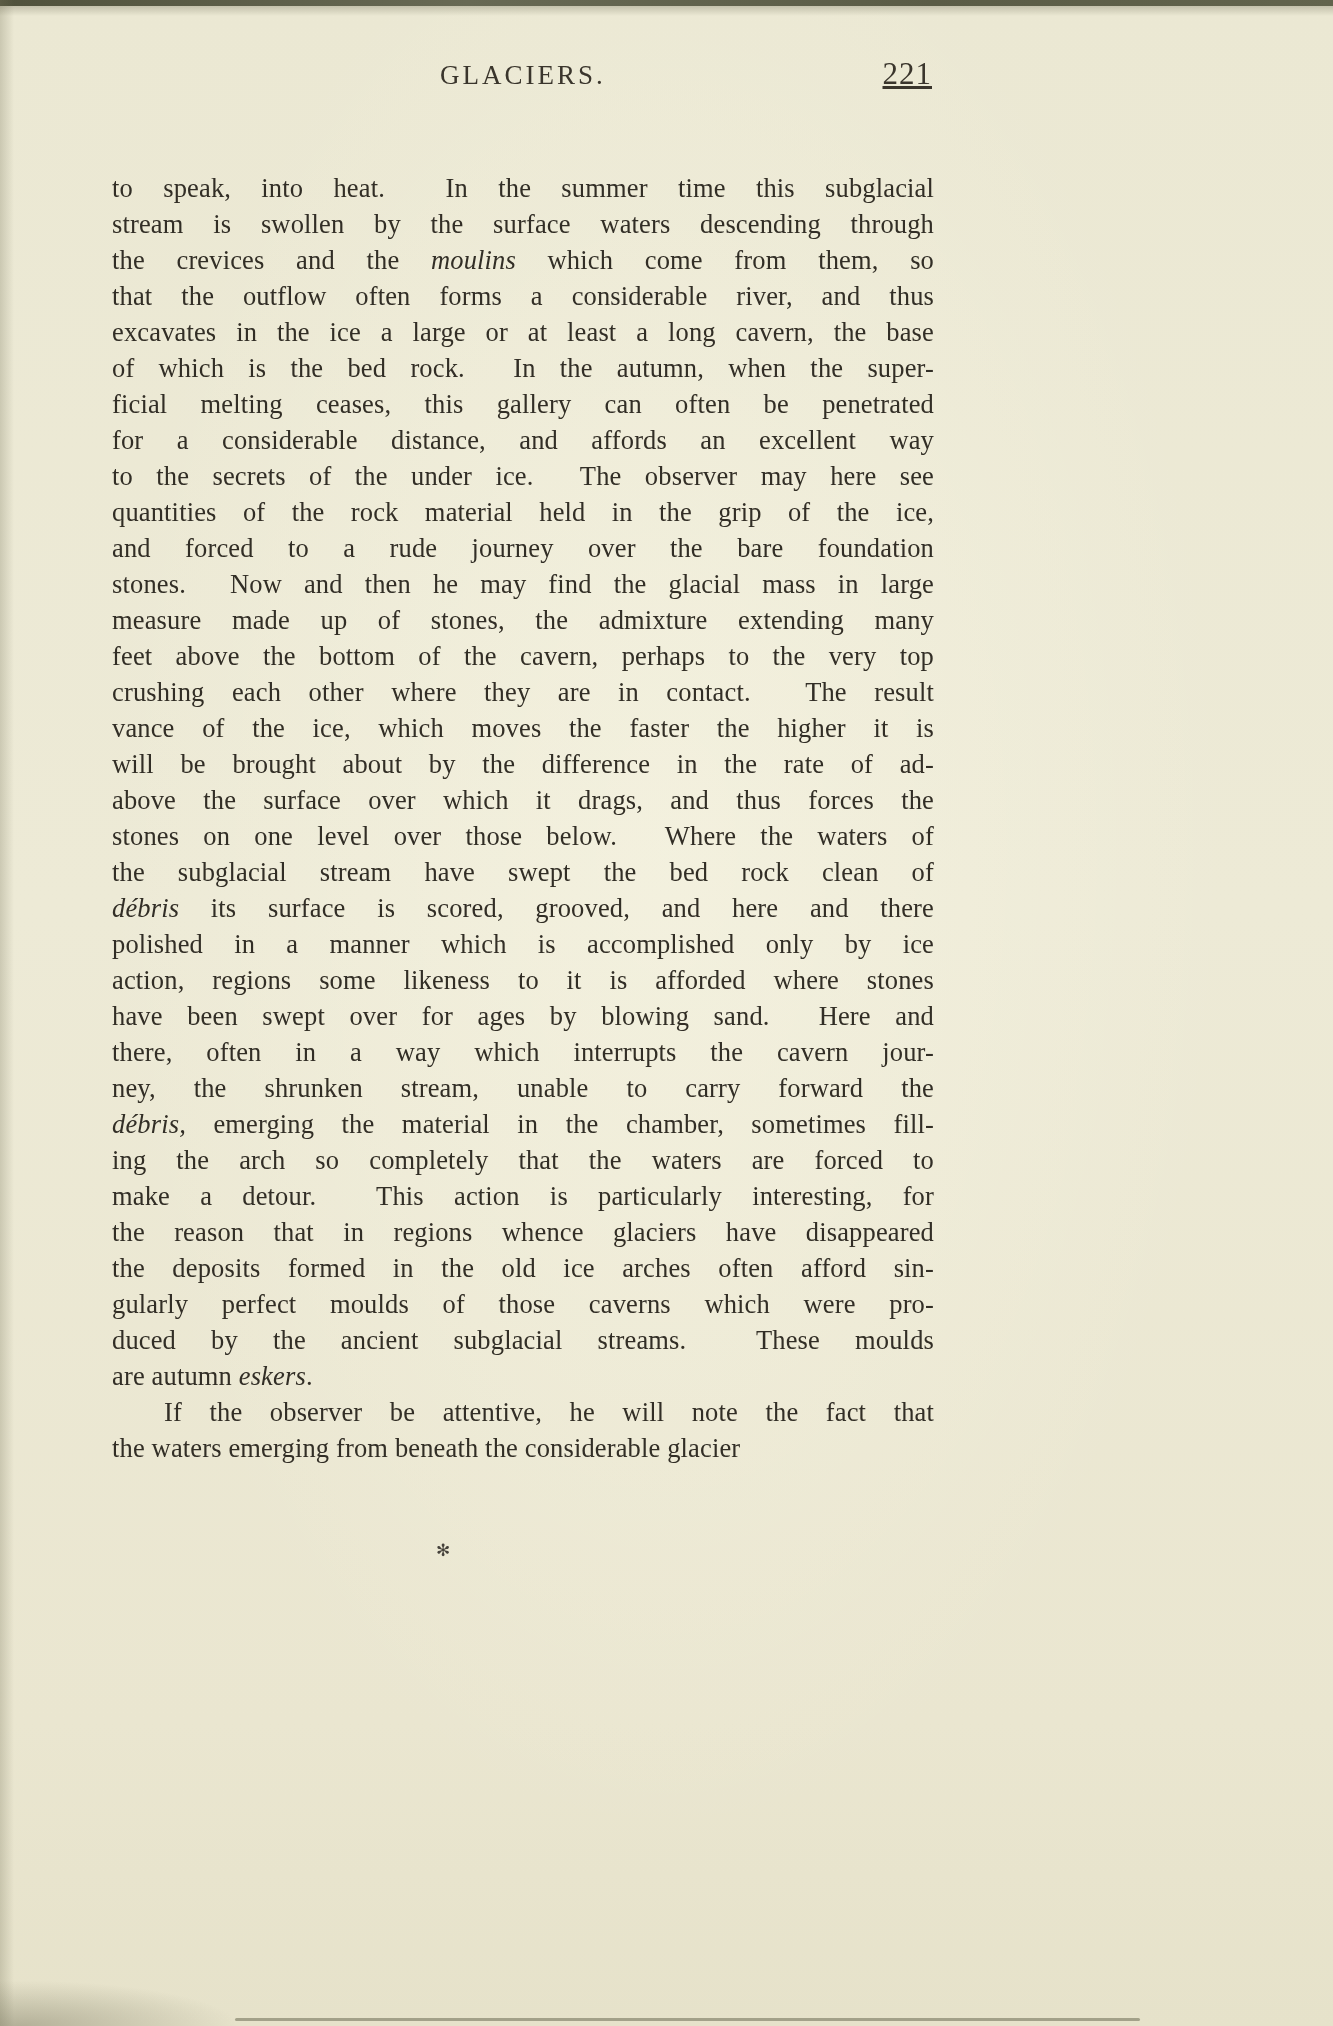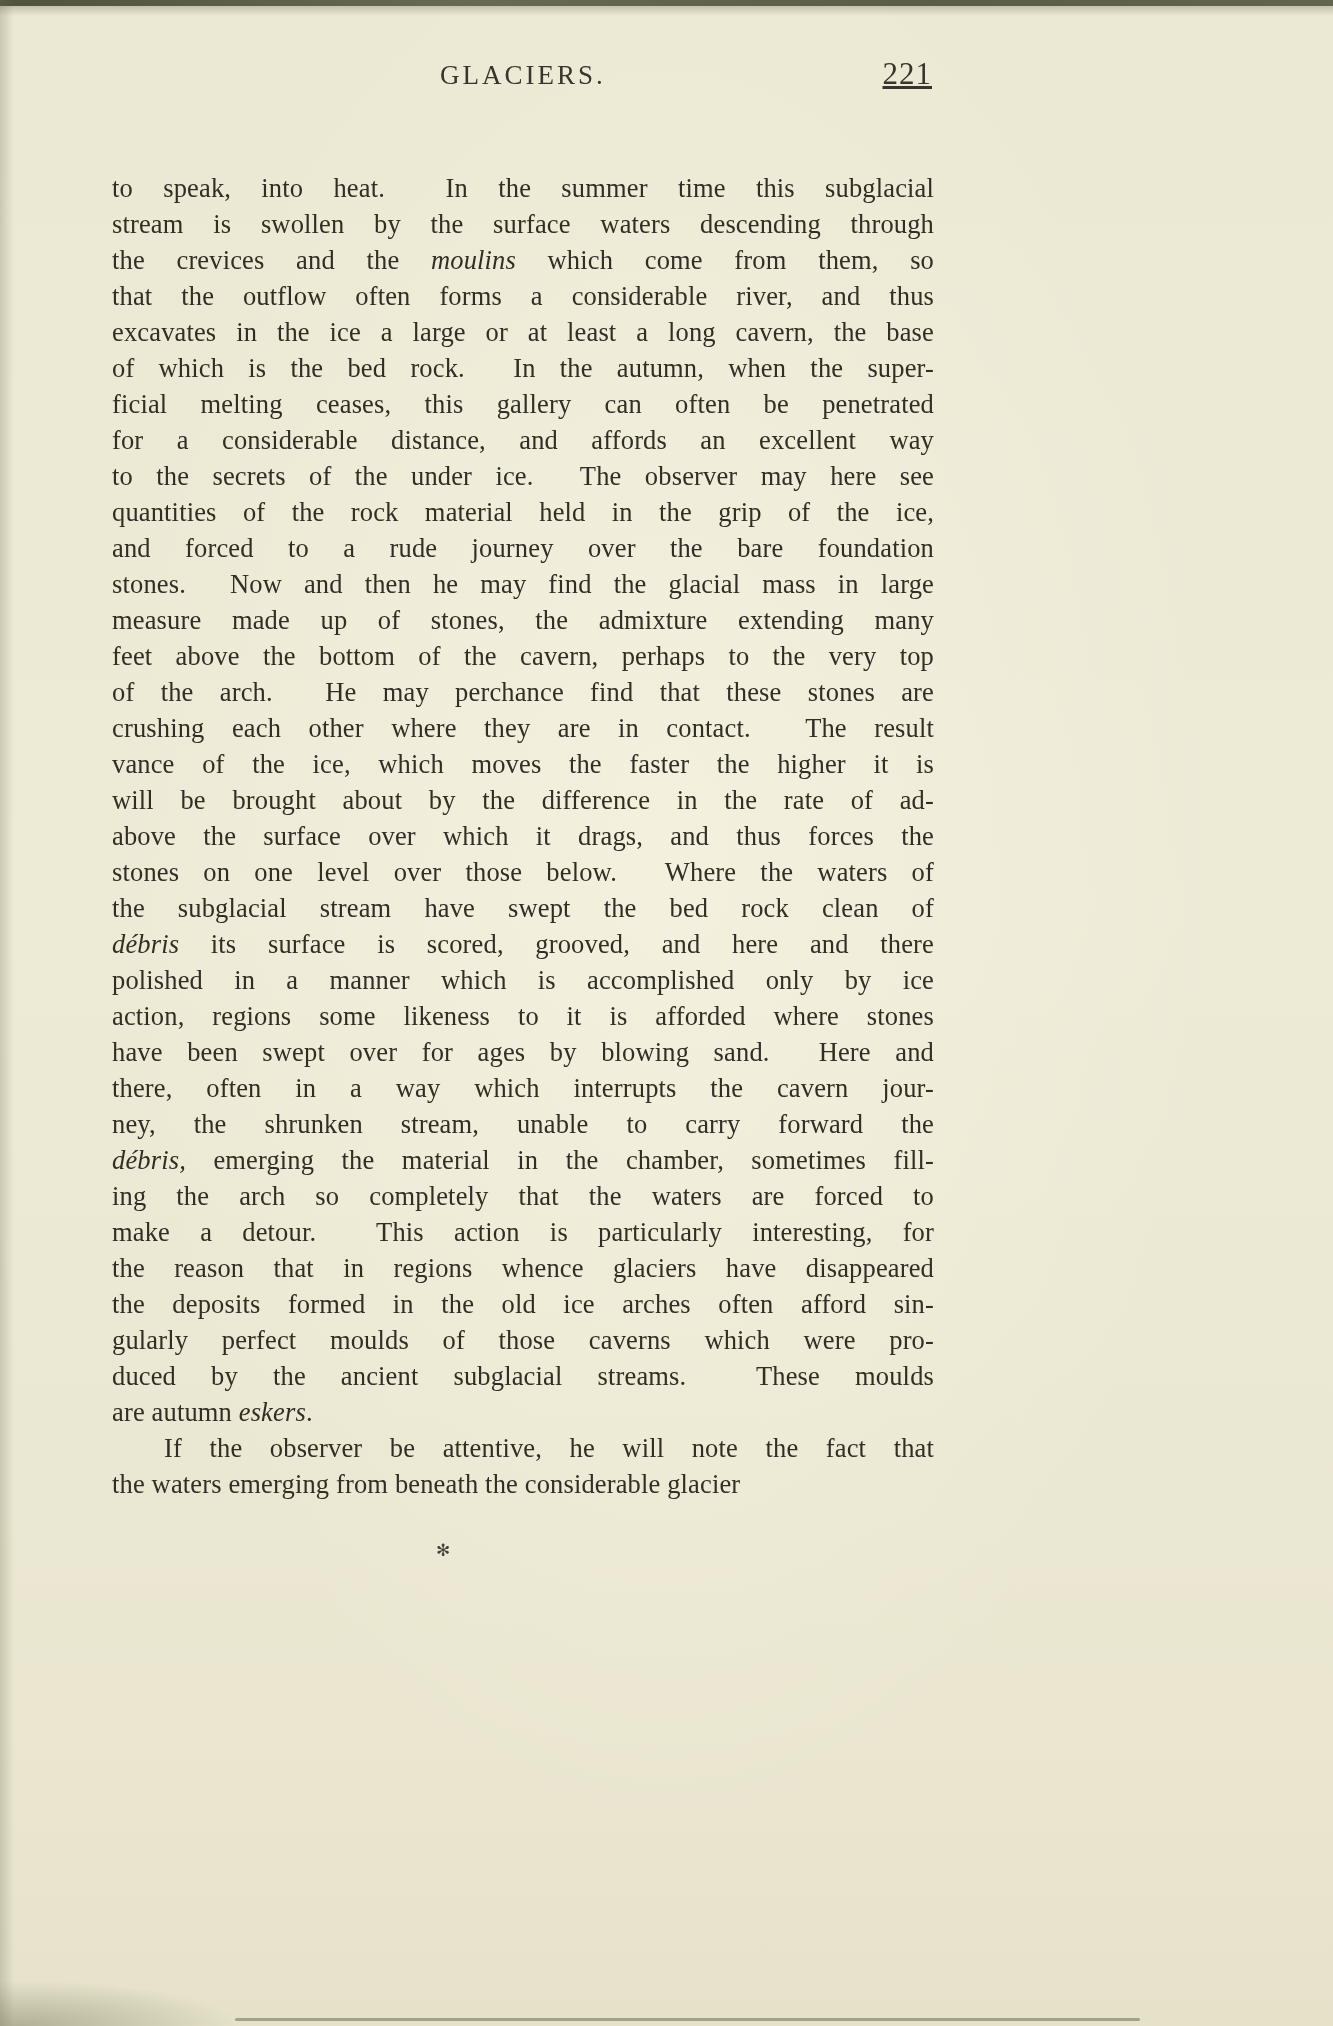--- a/index.html
+++ b/index.html
@@ -97,21 +97,20 @@
       <div class="line"><span>excavates in the ice a large or at least a long cavern, the base</span></div>
       <div class="line"><span>of which is the bed rock.&nbsp; In the autumn, when the super-</span></div>
       <div class="line"><span>ficial melting ceases, this gallery can often be penetrated</span></div>
       <div class="line"><span>for a considerable distance, and affords an excellent way</span></div>
       <div class="line"><span>to the secrets of the under ice.&nbsp; The observer may here see</span></div>
       <div class="line"><span>quantities of the rock material held in the grip of the ice,</span></div>
       <div class="line"><span>and forced to a rude journey over the bare foundation</span></div>
       <div class="line"><span>stones.&nbsp; Now and then he may find the glacial mass in large</span></div>
       <div class="line"><span>measure made up of stones, the admixture extending many</span></div>
       <div class="line"><span>feet above the bottom of the cavern, perhaps to the very top</span></div>
-      <div class="line"><span>of the arch.&nbsp; He may perchance find that these stones are</span></div>
       <div class="line"><span>crushing each other where they are in contact.&nbsp; The result</span></div>
       <div class="line"><span>vance of the ice, which moves the faster the higher it is</span></div>
       <div class="line"><span>will be brought about by the difference in the rate of ad-</span></div>
       <div class="line"><span>above the surface over which it drags, and thus forces the</span></div>
       <div class="line"><span>stones on one level over those below.&nbsp; Where the waters of</span></div>
       <div class="line"><span>the subglacial stream have swept the bed rock clean of</span></div>
       <div class="line"><span class="it">débris</span><span> its surface is scored, grooved, and here and there</span></div>
       <div class="line"><span>polished in a manner which is accomplished only by ice</span></div>
       <div class="line"><span>action, regions some likeness to it is afforded where stones</span></div>
       <div class="line"><span>have been swept over for ages by blowing sand.&nbsp; Here and</span></div>

